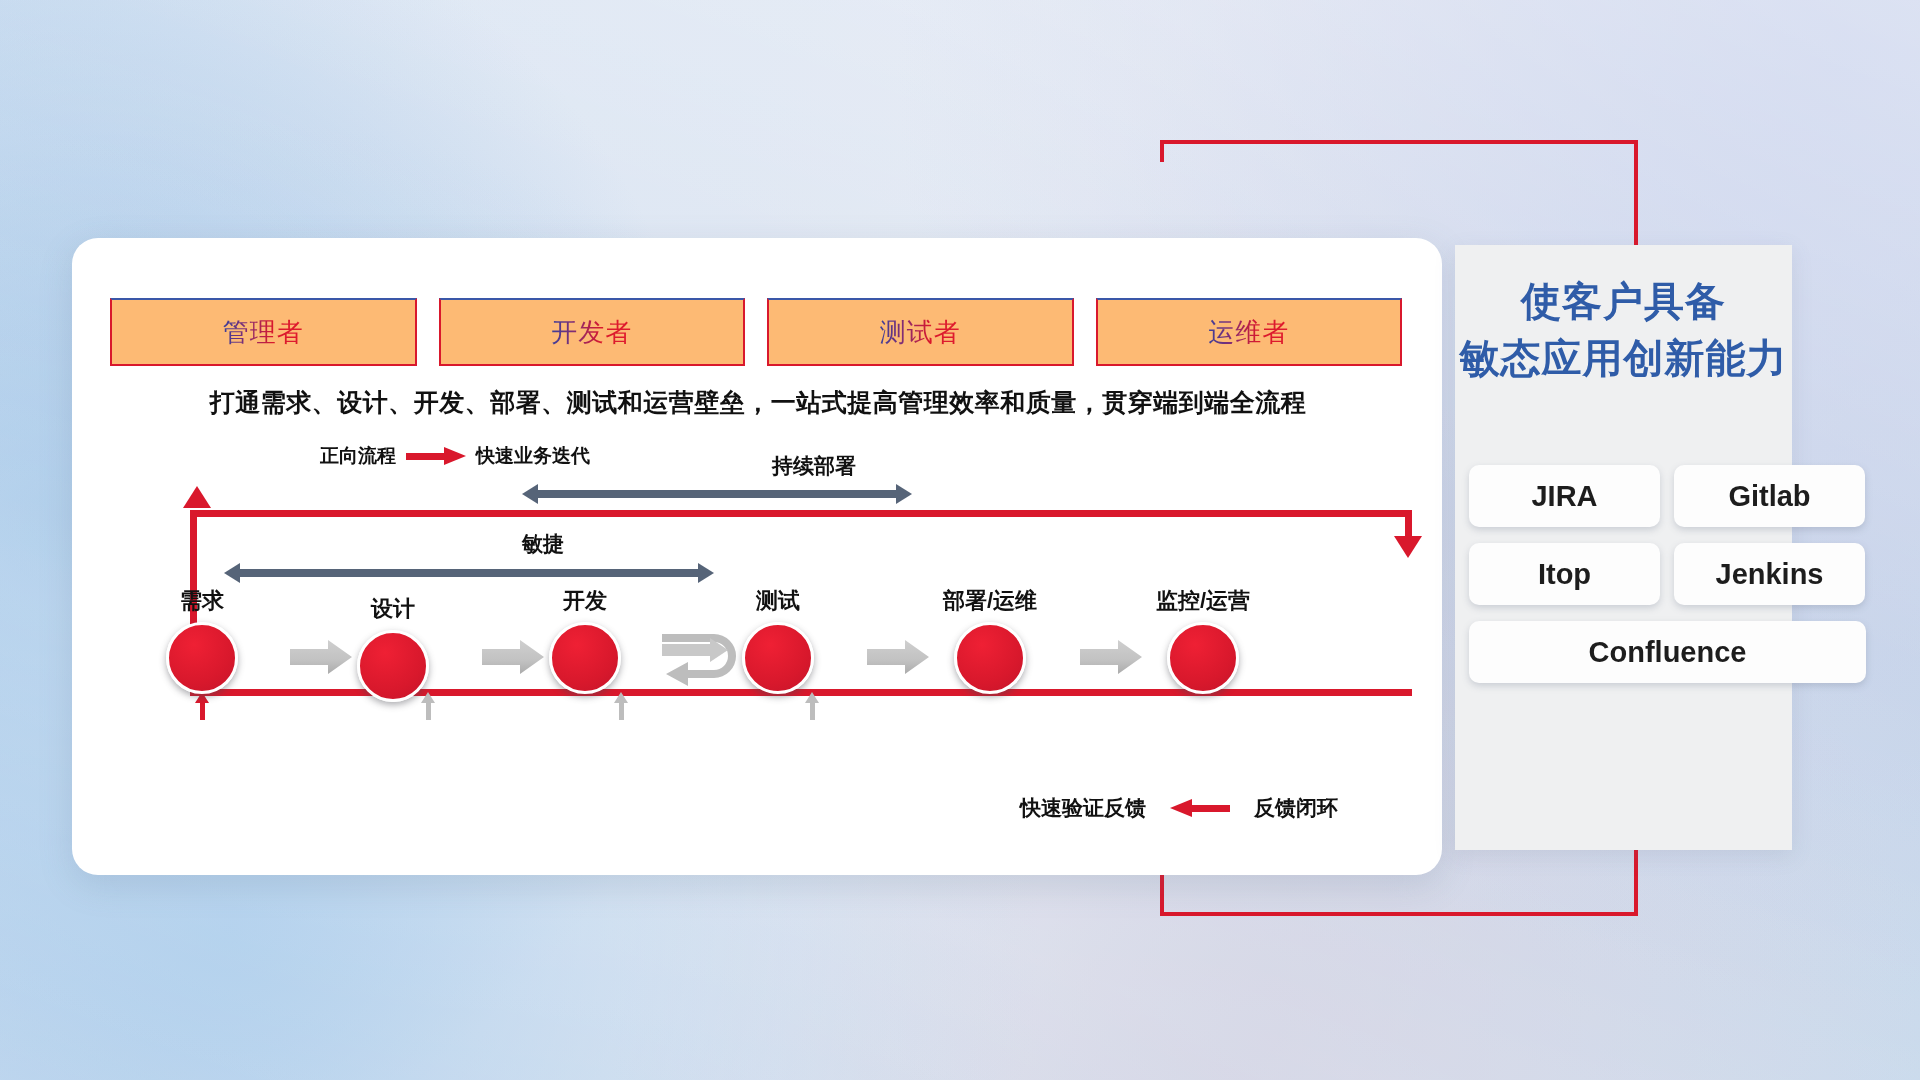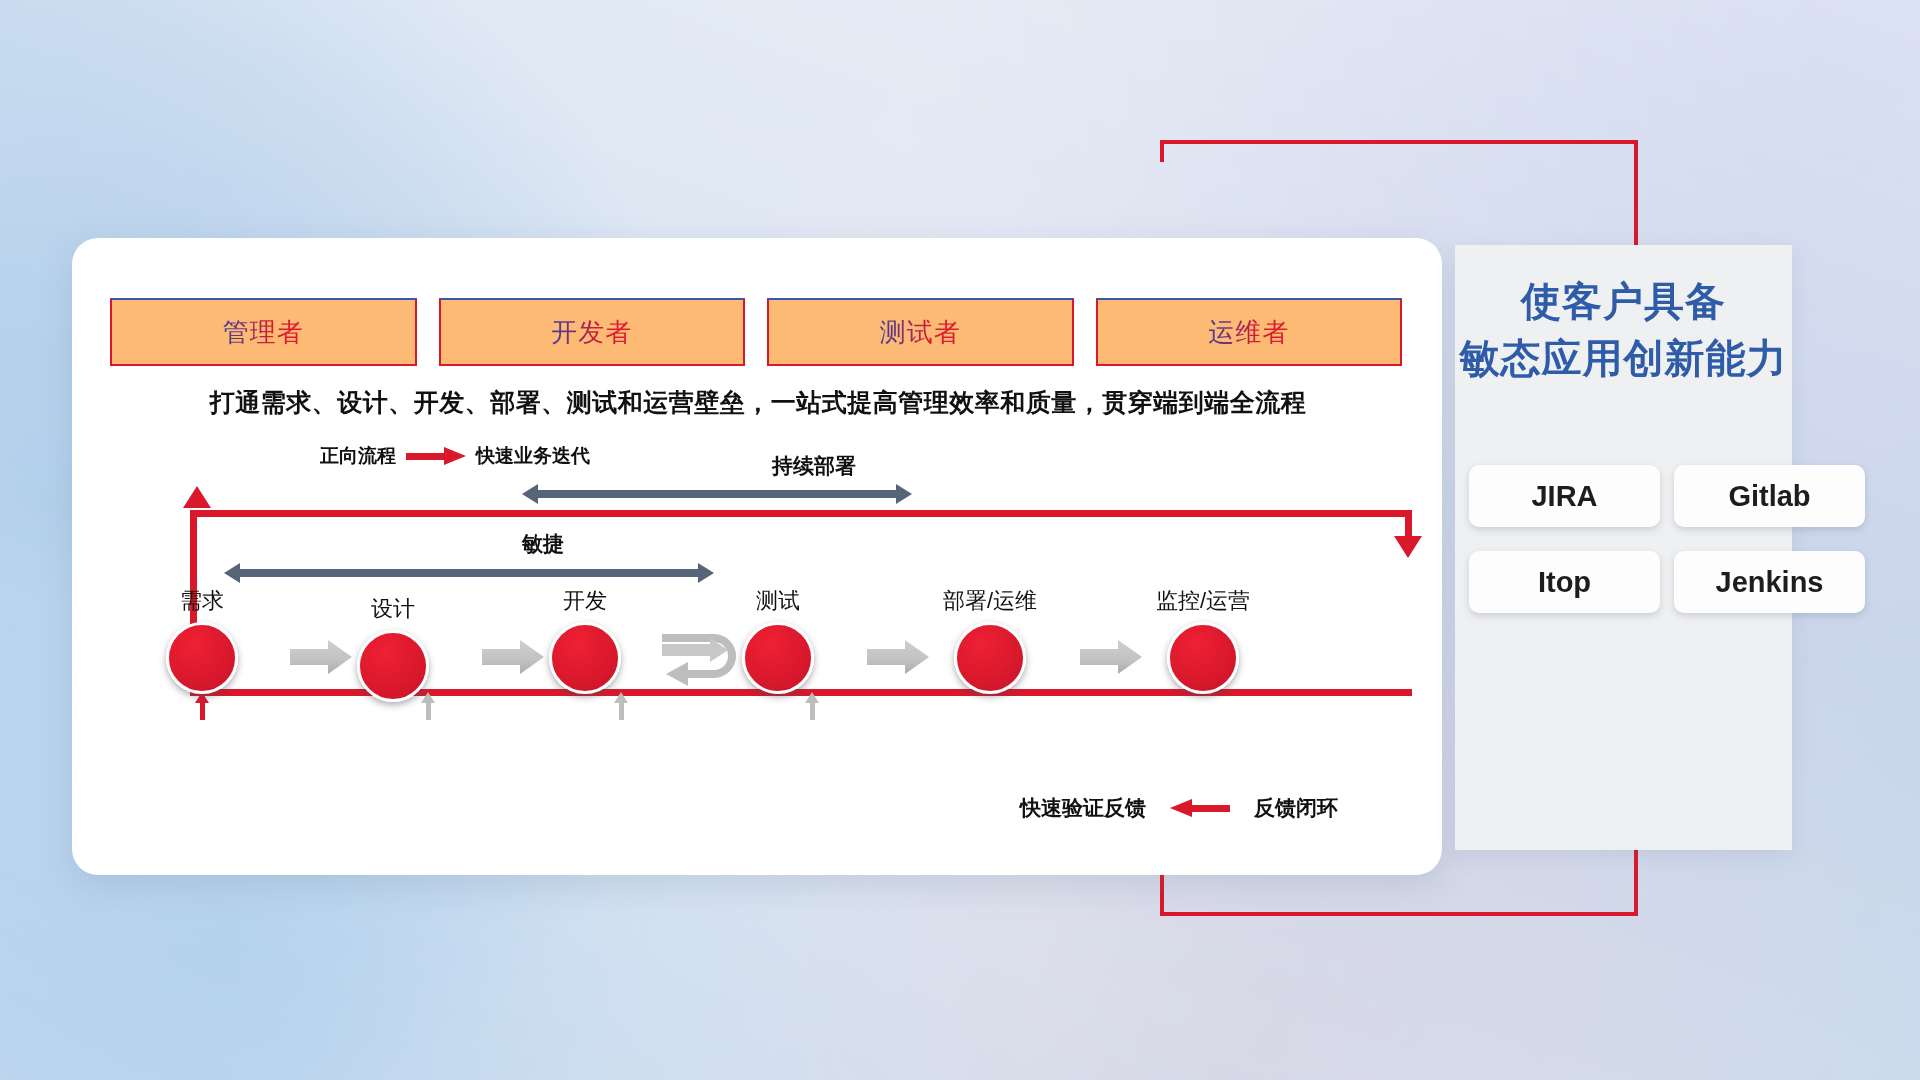--- a/index.html
+++ b/index.html
@@ -76,21 +76,21 @@
   .dbl-label{position:absolute;font-size:21px;font-weight:bold;color:#111;white-space:nowrap;}
 
   
   #loop{position:absolute;left:118px;top:272px;width:1222px;height:190px;}
   #loop .seg{position:absolute;background:#d9182c;}
 
   
   #pipeline{position:absolute;left:60px;top:360px;width:1300px;height:120px;}
   .node{position:absolute;width:92px;text-align:center;}
   .node .nlabel{position:absolute;left:50%;transform:translateX(-50%);top:-36px;
-    font-size:22px;color:#111;white-space:nowrap;font-weight:400;}
+    font-size:22px;color:#111;white-space:nowrap;font-weight:700;}
   .node .circle{width:66px;height:66px;border-radius:50%;margin:0 auto;
     background:radial-gradient(circle at 38% 30%, #ef2034 0%, #d8182c 62%, #c4142a 100%);
     border:3px solid #ffffff;
     box-shadow:0 3px 7px rgba(70,70,80,0.45);}
   .chev{position:absolute;width:62px;height:34px;}
   .chev svg{display:block;}
   .loop-icon{position:absolute;width:86px;height:56px;}
 
   
   .tick{position:absolute;width:14px;height:26px;}
@@ -101,21 +101,21 @@
   
   #fb{position:absolute;left:948px;top:556px;display:flex;align-items:center;gap:24px;
     font-size:21px;font-weight:bold;color:#111;white-space:nowrap;}
 
   
   #right-panel{left:1455px;top:245px;width:337px;height:605px;background:#eff0f1;
     box-shadow:0 6px 20px rgba(90,110,140,0.13);}
   #rp-title{position:absolute;left:0;top:28px;width:100%;text-align:center;
     color:#2f5ca8;font-size:40px;font-weight:bold;line-height:1.42;letter-spacing:1px;}
   #rp-tools{position:absolute;left:14px;top:220px;width:397px;
-    display:flex;flex-wrap:wrap;gap:24px 14px;}
+    display:flex;flex-wrap:wrap;gap:16px 14px;}
   .tool-chip{
     height:62px;background:#fdfdfd;border-radius:10px;
     display:flex;align-items:center;justify-content:center;
     font-size:29px;font-weight:bold;color:#1d1d1d;
     box-shadow:0 3px 7px rgba(120,130,150,0.30);
   }
   .tool-chip.half{width:191px;}
   .tool-chip.full{width:397px;}
 </style>
 </head>
@@ -295,14 +295,17 @@
     </div>
     <div class="tool-chip half">
       <span>Gitlab</span>
     </div>
     <div class="tool-chip half">
       <span>Itop</span>
     </div>
     <div class="tool-chip half">
       <span>Jenkins</span>
     </div>
+    <div class="tool-chip full">
+      <span>Confluence</span>
+    </div>
   </div>
 </div>
 
 </body></html>

